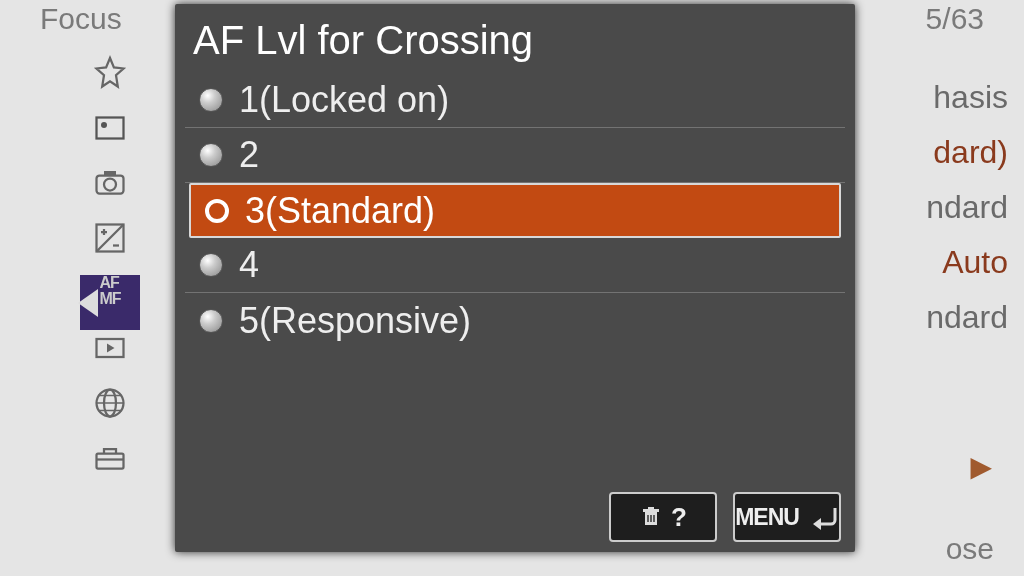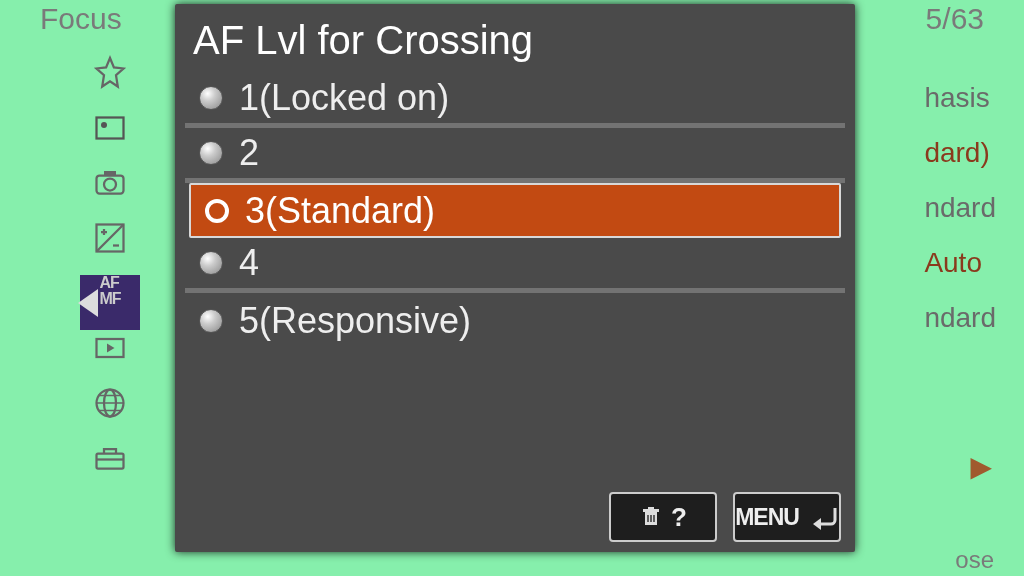--- a/index.html
+++ b/index.html
@@ -1,25 +1,25 @@
 <!DOCTYPE html>
 <html><head>
   <meta charset="utf-8">
   <style>
     * { margin: 0; padding: 0; box-sizing: border-box; }
     html, body { width: 1024px; height: 576px; overflow: hidden; background: #000; font-family: Arial, Helvetica, sans-serif; }
-    .screen { position: relative; width: 1024px; height: 576px; background: #86efac; }
+    .screen { position: relative; width: 1024px; height: 576px; background: #e5e5e5; }
 
     
     .bg-header { position: absolute; top: 0; left: 0; right: 0; padding: 2px 40px; color: #7a7a7a; font-size: 30px; display: flex; justify-content: space-between; }
-    .bg-right-values { position: absolute; right: 28px; top: 70px; color: #6a6a6a; font-size: 28px; }
+    .bg-right-values { position: absolute; right: 16px; top: 70px; text-align: right; color: #6a6a6a; font-size: 32px; }
     .bg-right-values div { height: 55px; line-height: 55px; }
     .bg-right-values .hl { color: #8a3a1d; }
     .bg-right-arrow { position: absolute; right: 32px; top: 450px; color: #a05a2e; font-size: 28px; }
-    .bg-close { position: absolute; right: 30px; bottom: 2px; color: #7a7a7a; font-size: 24px; }
+    .bg-close { position: absolute; right: 30px; bottom: 10px; color: #7a7a7a; font-size: 30px; }
 
     
     .icon-strip { position: absolute; left: 80px; top: 55px; width: 70px; }
     .strip-item { width: 60px; height: 55px; display: flex; justify-content: center; color: #555; }
     .strip-item.active { background: #3a2a6a; color: #ccc; position: relative; }
     .strip-item.active .tri { position: absolute; left: -2px; top: 50%; transform: translateY(-50%); width: 0; height: 0; border-top: 14px solid transparent; border-bottom: 14px solid transparent; border-right: 20px solid #ddd; }
     .strip-item svg { width: 36px; height: 36px; }
     .afmf-label { font-size: 16px; font-weight: bold; color: #ccc; line-height: 1; letter-spacing: -1px; }
 
     
@@ -41,21 +41,21 @@
       font-weight: 500;
       padding: 14px 18px 10px;
     }
     .options { flex: 1; padding: 0 10px 0 10px; }
     .option {
       display: flex;
       align-items: center;
       height: 55px;
       color: #eee;
       font-size: 36px;
-      border-bottom: 5px solid #737373;
+      border-bottom: 1px solid #737373;
       padding-left: 14px;
     }
     .option:last-child { border-bottom: none; }
     .option.selected {
       background: #c24a12;
       border: 2px solid #d8d8d8;
       border-radius: 2px;
       color: #fff;
       margin: 0 4px;
     }

